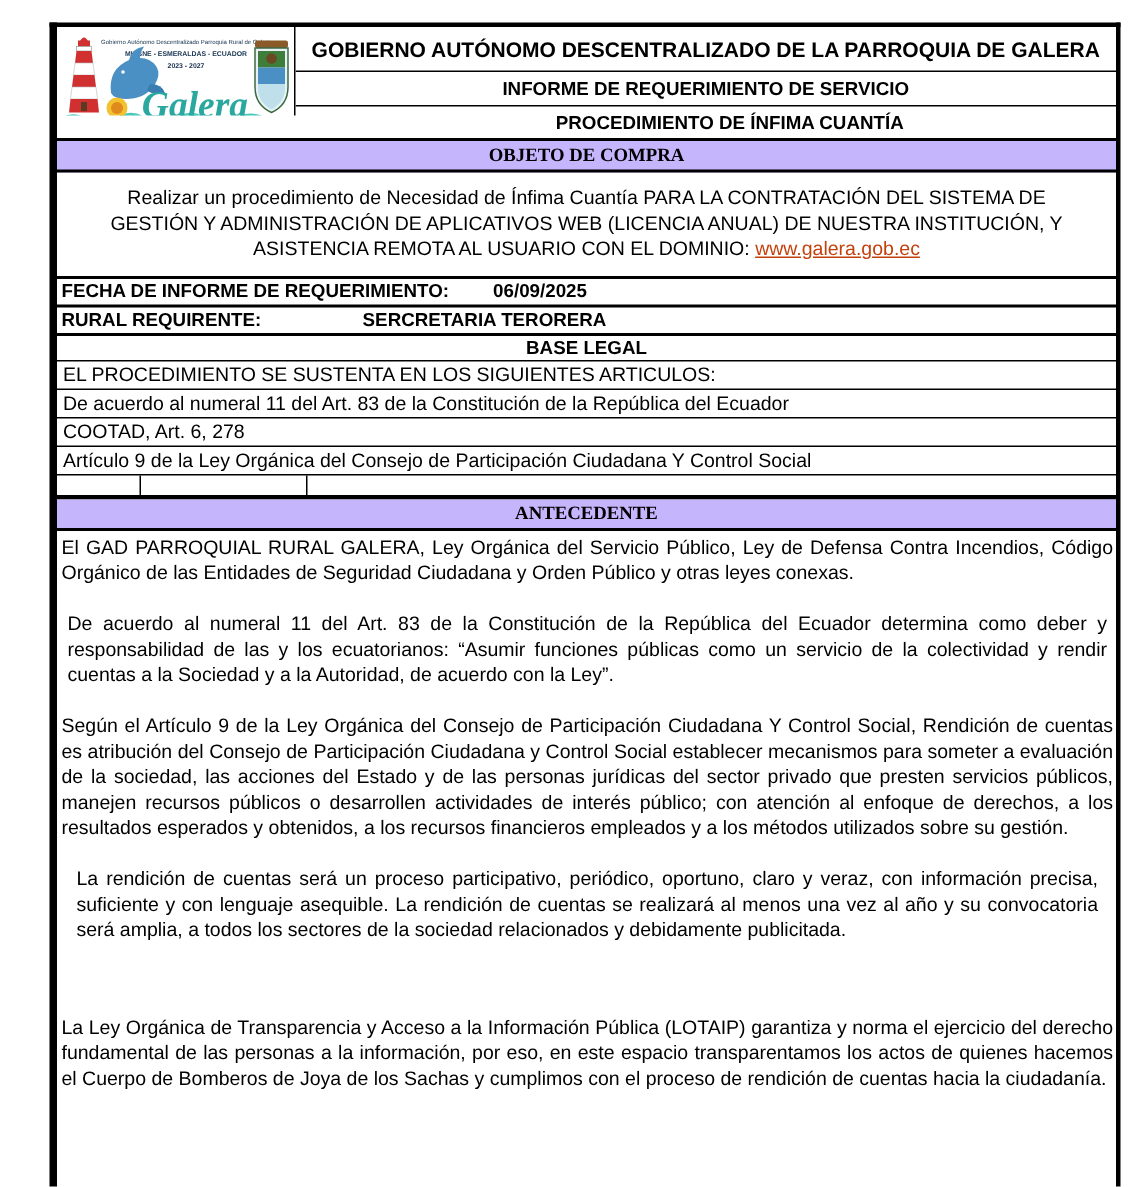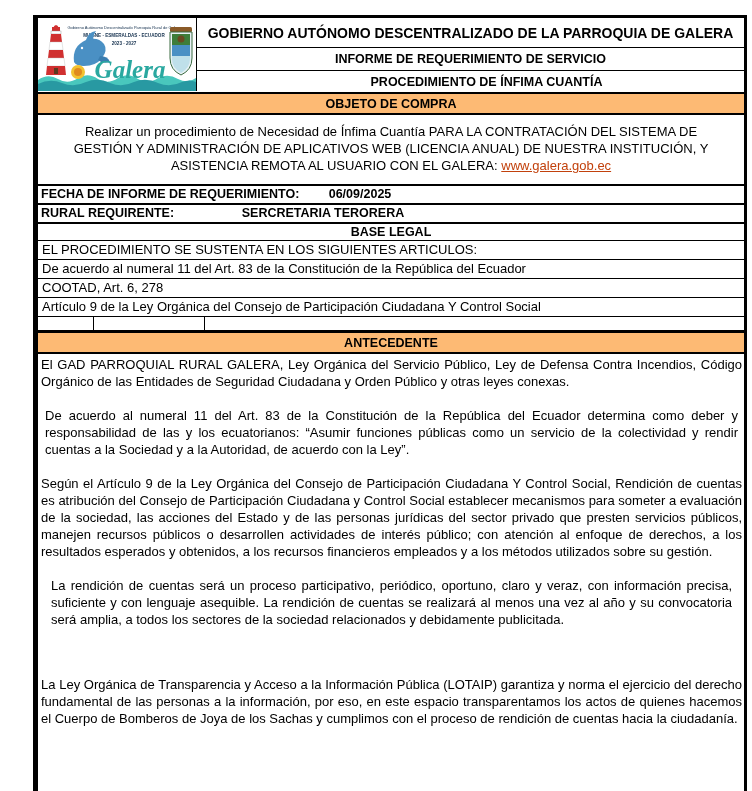--- a/index.html
+++ b/index.html
@@ -7,30 +7,30 @@
     width:752px; height:791px; overflow:hidden; background:#ffffff;
     font-family:"Liberation Sans", sans-serif; color:#000;
   }
   .doc {
     position:absolute; left:33px; top:15px; width:714px; height:776px;
     box-sizing:border-box; background:#fff;
     border-left:5px solid #000; border-top:3px solid #000; border-right:3px solid #000;
   }
   
   .header { display:flex; border-bottom:2px solid #000; }
-  .logo-cell { width:158px; height:73px; border-right:1px solid #000; position:relative; overflow:hidden; background:#fff; }
+  .logo-cell { width:158px; height:59px; border-right:1px solid #000; position:relative; overflow:hidden; background:#fff; }
   .titles { flex:1; display:flex; flex-direction:column; }
   .title-row { display:flex; align-items:center; justify-content:center; text-align:center; font-weight:bold; }
   .title-1 { height:29px; border-bottom:1px solid #000; font-size:14px; }
   .title-2 { height:22px; border-bottom:1px solid #000; font-size:12.5px; }
   .title-3 { height:21px; font-size:12.5px;padding-left:32px; }
   
   .bar {
-    background:#fdba74; height:19px; display:flex; align-items:center; justify-content:center;
-    font-weight:bold; font-size:12.5px; border-bottom:1px solid #000;
+    background:#c4b5fd; height:19px; display:flex; align-items:center; justify-content:center;
+    font-weight:bold; font-size:12.5px; border-bottom:1px solid #000;font-family:Liberation Serif, serif;
   }
   .bar.thick { border-bottom:2px solid #000; }
   
   .objeto-cell {
     border-bottom:2px solid #000; padding:8px 28px 10px; text-align:center;
     font-size:13px; line-height:17px;
   }
   .objeto-cell a { color:#c2410c; text-decoration:underline; }
   
   .field-row { position:relative; height:17px; border-bottom:2px solid #000; font-weight:bold; font-size:12.5px; }
@@ -109,21 +109,21 @@
       </svg>
     </div>
     <div class="titles">
       <div class="title-row title-1">GOBIERNO AUTÓNOMO DESCENTRALIZADO DE LA PARROQUIA DE GALERA</div>
       <div class="title-row title-2">INFORME DE REQUERIMIENTO DE SERVICIO</div>
       <div class="title-row title-3">PROCEDIMIENTO DE ÍNFIMA CUANTÍA</div>
     </div>
   </div>
 
   <div class="bar thick">OBJETO DE COMPRA</div>
-  <div class="objeto-cell"><span>Realizar un procedimiento de Necesidad de Ínfima Cuantía PARA LA CONTRATACIÓN DEL SISTEMA DE GESTIÓN Y ADMINISTRACIÓN DE APLICATIVOS WEB (LICENCIA ANUAL) DE NUESTRA INSTITUCIÓN, Y ASISTENCIA REMOTA AL USUARIO CON EL GALERA: </span><a href="#">www.galera.gob.ec</a></div>
+  <div class="objeto-cell"><span>Realizar un procedimiento de Necesidad de Ínfima Cuantía PARA LA CONTRATACIÓN DEL SISTEMA DE GESTIÓN Y ADMINISTRACIÓN DE APLICATIVOS WEB (LICENCIA ANUAL) DE NUESTRA INSTITUCIÓN, Y ASISTENCIA REMOTA AL USUARIO CON EL DOMINIO: </span><a href="#">www.galera.gob.ec</a></div>
 
   <div class="field-row">
     <span class="field-label">FECHA DE INFORME DE REQUERIMIENTO:</span>
     <span class="field-value v-fecha">06/09/2025</span>
   </div>
   <div class="field-row">
     <span class="field-label">RURAL REQUIRENTE:</span>
     <span class="field-value v-area">SERCRETARIA TERORERA</span>
   </div>
 

